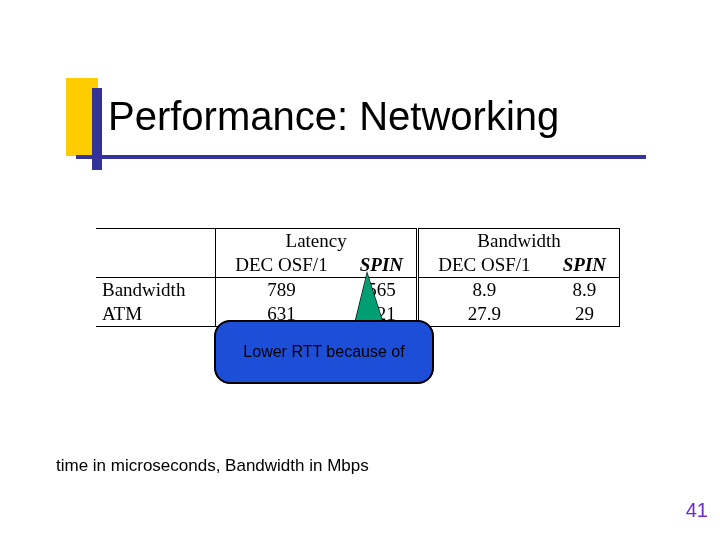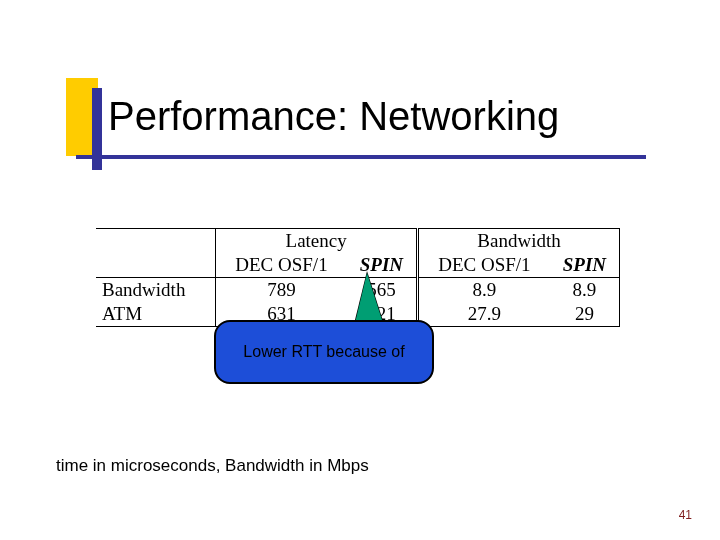--- a/index.html
+++ b/index.html
@@ -130,24 +130,24 @@
   .footnote {
     position: absolute;
     left: 56px;
     top: 456px;
     font-size: 17px;
     color: #000;
     font-family: Verdana, Geneva, sans-serif;
   }
   .pagenum {
     position: absolute;
-    right: 28px;
+    right: 12px;
     bottom: 18px;
-    font-size: 12px;
-    color: #7f1d1d;
+    font-size: 20px;
+    color: #6d28d9;
     font-family: Verdana, Geneva, sans-serif;
   }
 </style>
 </head>
 <body>
 
 <div class="slide">
 
   <div class="bar-yellow"></div>
   <div class="bar-blue-v"></div>

